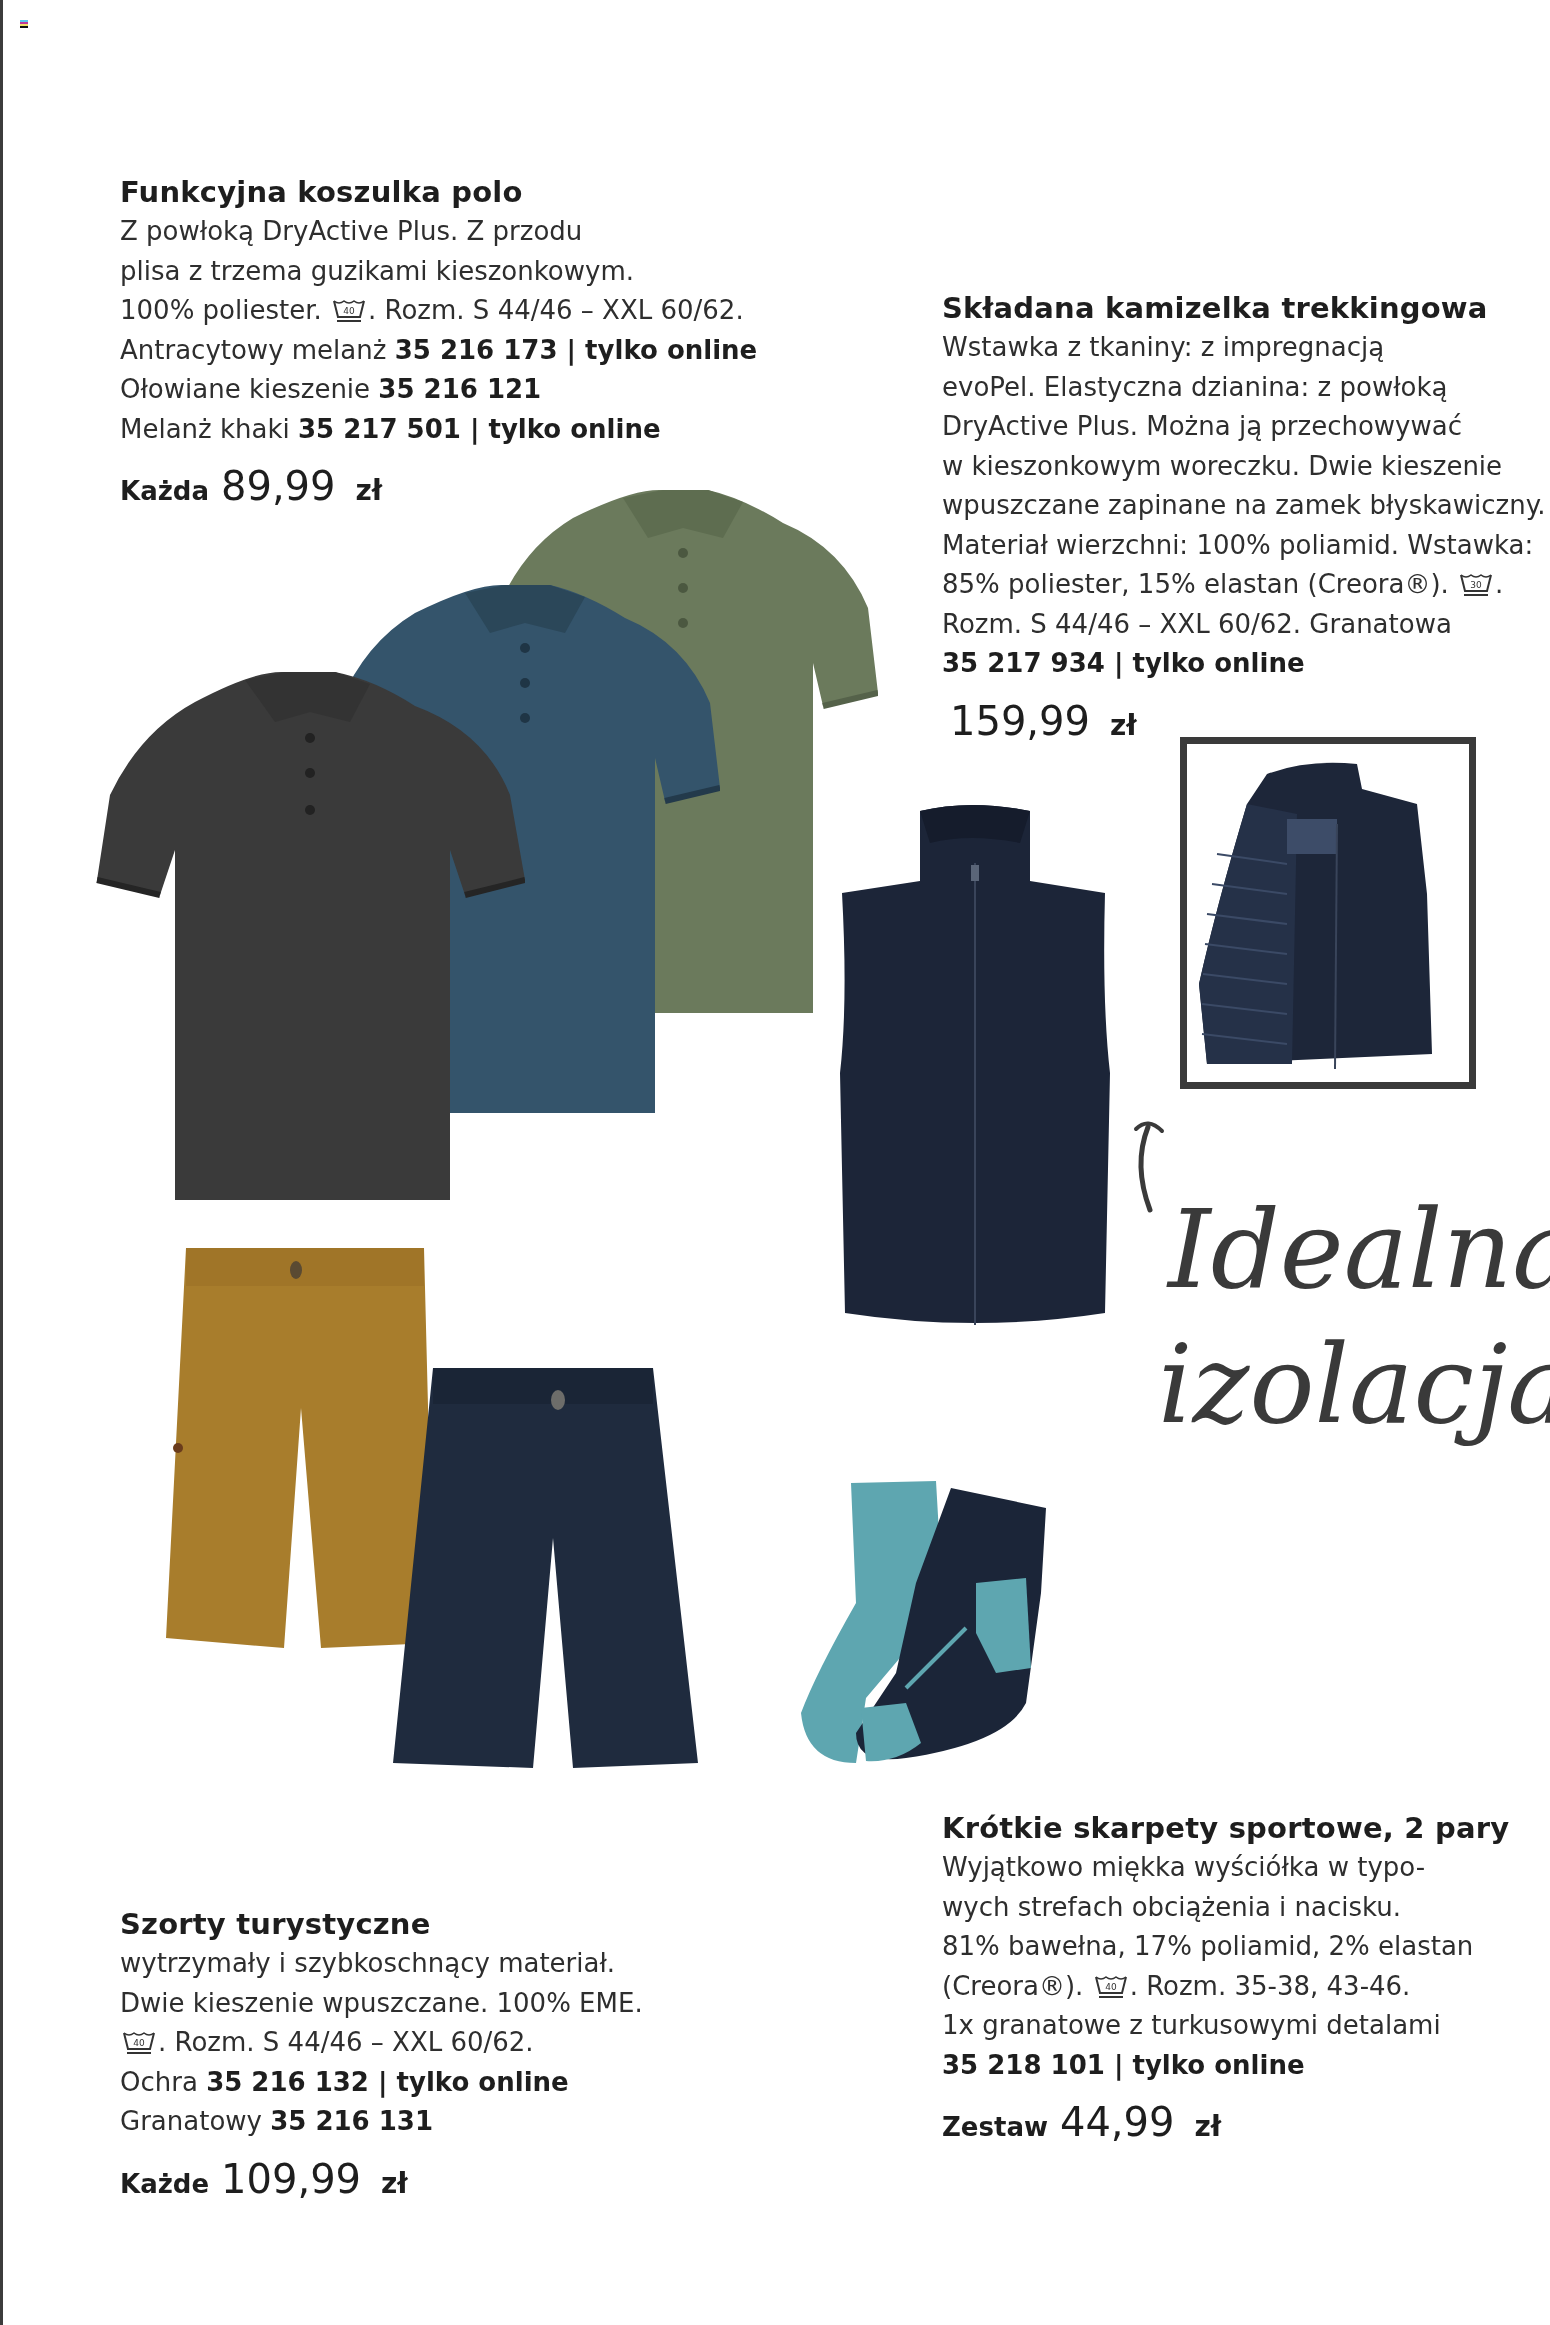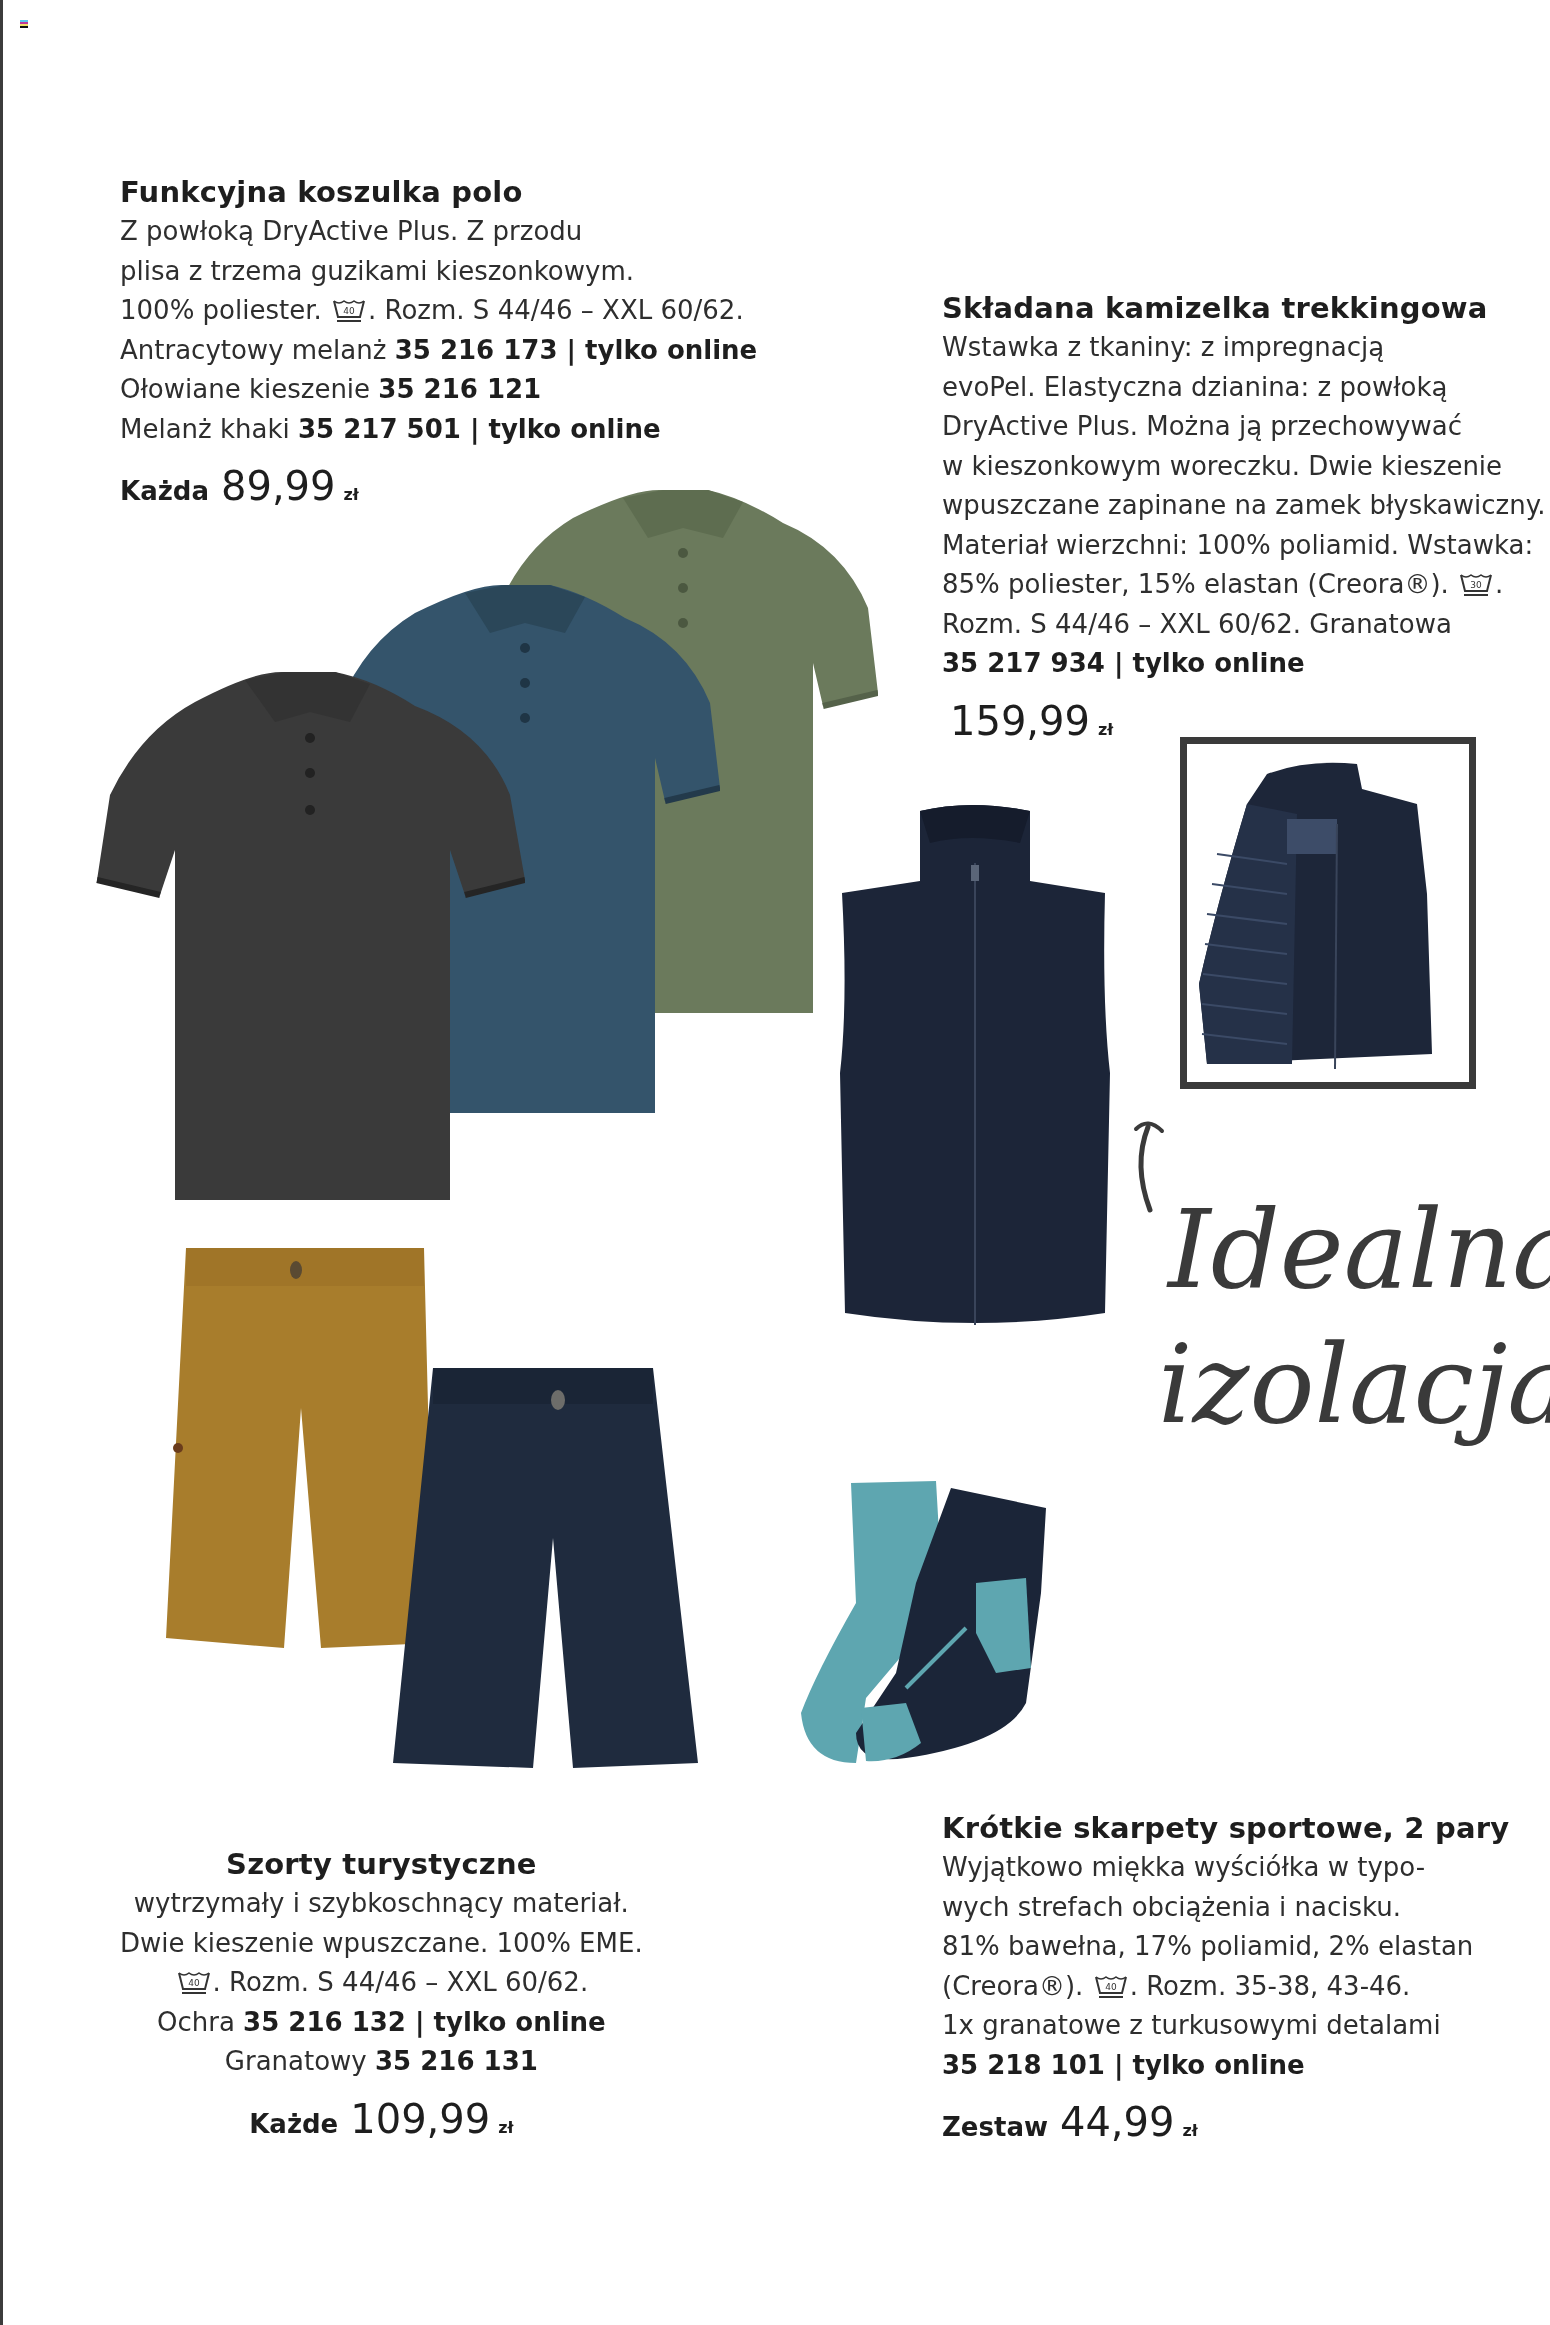--- a/index.html
+++ b/index.html
@@ -9,21 +9,21 @@
   .cmyk { position:absolute; left:20px; top:20px; width:8px; height:8px; }
   .cmyk span { display:block; height:2px; }
 
   .block { position:absolute; }
   .title { font-weight:bold; font-size:29px; line-height:40px; color:#1e1e1e; letter-spacing:0.2px; white-space:nowrap; }
   .line { font-size:26px; line-height:39.5px; color:#2e2e2e; white-space:nowrap; }
   .line b { font-weight:bold; color:#1e1e1e; }
   .price { margin-top:14px; white-space:nowrap; color:#1e1e1e; }
   .price .lbl { font-weight:bold; font-size:26px; }
   .price .num { font-size:40px; margin-left:12px; }
-  .price .cur { font-weight:bold; font-size:16px; margin-left:8px; }
+  .price .cur { font-weight:bold; font-size:28px; margin-left:20px; }
 
   .wash { display:inline-block; width:34px; height:26px; vertical-align:-4px; margin:0 2px; }
   .garment { position:absolute; }
   .inset-frame { position:absolute; left:1180px; top:737px; width:282px; height:338px;
                  border:7px solid #3a3a3a; background:#fff; }
   .script { position:absolute; font-family:"DejaVu Serif", serif; font-style:italic; color:#3a3a3a; white-space:nowrap; }
 </style>
 </head>
 <body>
 
@@ -141,21 +141,21 @@
 </svg>
 
 <svg class="garment" style="left:786px; top:1473px;" width="270" height="295" viewBox="0 0 270 295">
   <path d="M65 10 L150 8 L155 95 L135 160 L80 225 L70 290 Q20 290 15 240 Q30 200 70 130 Z" fill="#5ea6b0"></path>
   <path d="M165 15 L260 35 L255 120 L240 230 Q220 270 120 285 Q70 292 70 260 L110 200 L130 110 Z" fill="#1b2538"></path>
   <path d="M190 110 L240 105 L245 195 L210 200 L190 160 Z" fill="#5ea6b0"></path>
   <path d="M75 235 L120 230 L135 270 Q110 290 80 288 Z" fill="#5ea6b0"></path>
   <line x1="120" y1="215" x2="180" y2="155" stroke="#5ea6b0" stroke-width="4"></line>
 </svg>
 
-<div class="block" style="left:120px; top:1844px;text-align:center;">
+<div class="block" style="left:120px; top:1904px;">
   <div class="title">Szorty turystyczne</div>
   <div class="line">wytrzymały i szybkoschnący materiał.</div>
   <div class="line">Dwie kieszenie wpuszczane. 100% EME.</div>
   <div class="line"><svg class="wash" viewBox="0 0 34 26">
         <path d="M2 4 L6 20 L28 20 L32 4" fill="none" stroke="#333" stroke-width="2"></path>
         <path d="M2 4 Q7 8 12 4 Q17 8 22 4 Q27 8 32 4" fill="none" stroke="#333" stroke-width="1.5"></path>
         <line x1="5" y1="24" x2="29" y2="24" stroke="#333" stroke-width="2"></line>
         <text x="17" y="17" font-size="9" text-anchor="middle" fill="#333" font-family="DejaVu Sans, sans-serif">40</text>
       </svg><span>. Rozm. S 44/46 – XXL 60/62.</span></div>
   <div class="line"><span>Ochra </span><b>35 216 132</b><b> | </b><b>tylko online</b></div>

